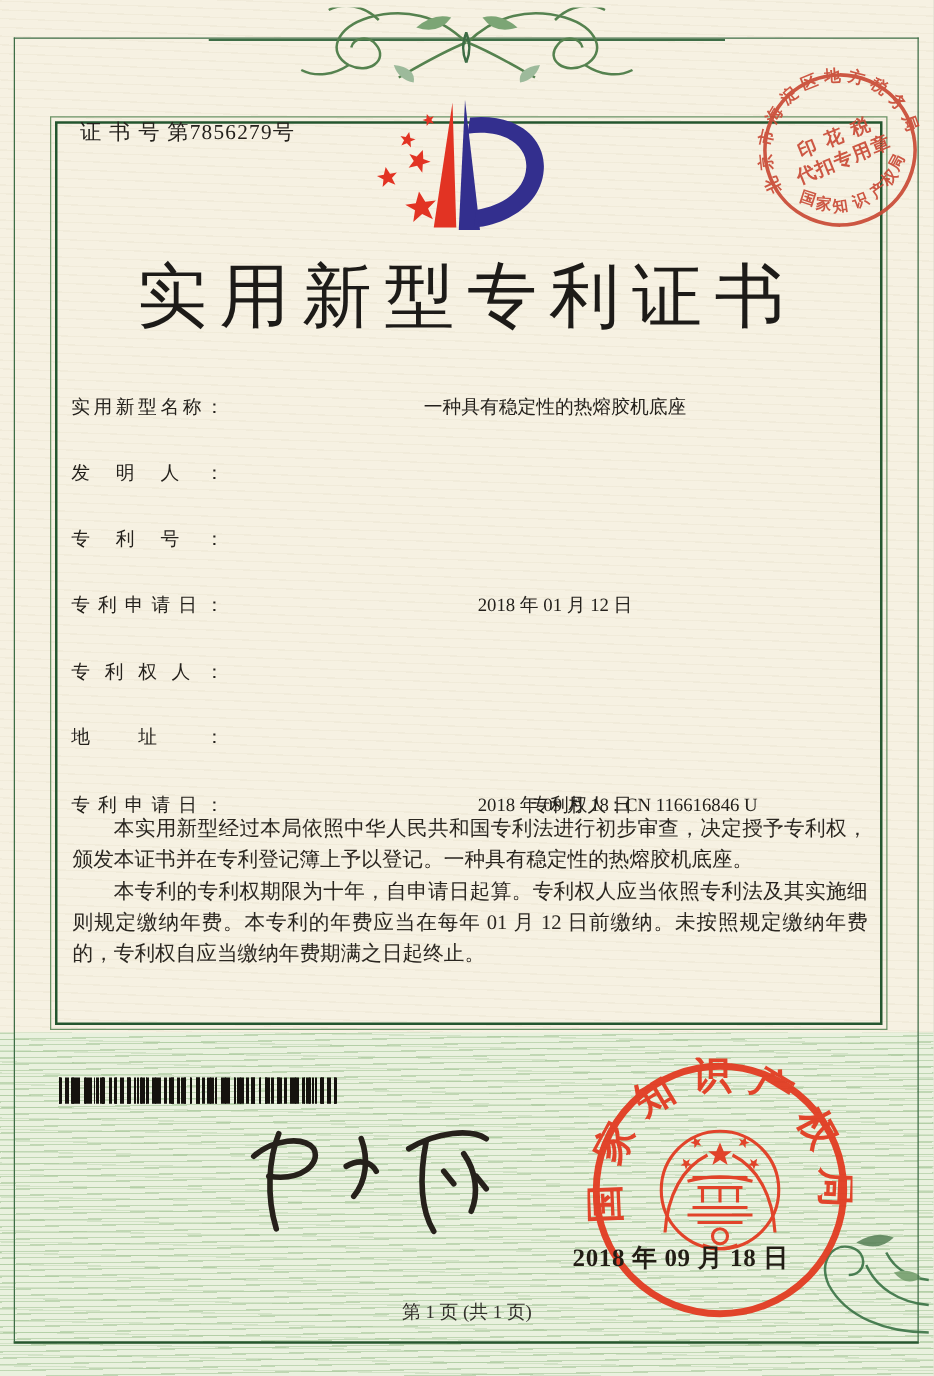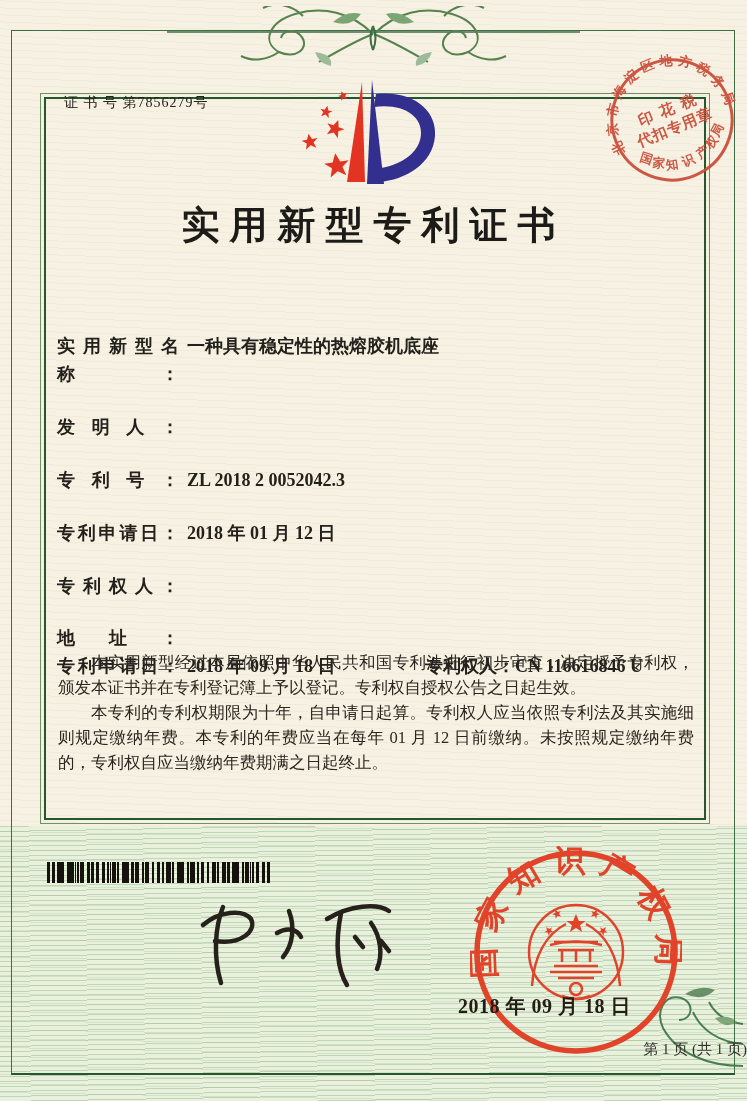--- a/index.html
+++ b/index.html
@@ -27,53 +27,53 @@
   }
   
   .band{
     position:absolute; left:0; top:826px; width:747px; height:275px; z-index:1;
     background-color:#e9f1de;
     background-image:
       repeating-linear-gradient(179deg, rgba(150,188,136,.50) 0 1px, transparent 1px 5px),
       repeating-linear-gradient(181deg, rgba(150,188,136,.28) 0 1px, transparent 1px 9px);
   }
   
-  .cert-no{position:absolute; left:64px; top:94px; font-size:14px; letter-spacing:1px; z-index:4;}
+  .cert-no{position:absolute; left:64px; top:94px; font-size:17px; letter-spacing:1px; z-index:4;}
   .logo{position:absolute; left:283px; top:74px; z-index:4;}
   .title{
     position:absolute; left:0; top:200px; width:100%; text-align:center;
-    font-size:38px; font-weight:bold; letter-spacing:10px; color:#1d1b18; z-index:4;
-  }
-  
-  .fields{position:absolute; left:57px; top:332px; width:644px; font-size:18px; z-index:4;font-weight:bold;}
+    font-size:56px; font-weight:normal; letter-spacing:10px; color:#1d1b18; z-index:4;
+  }
+  
+  .fields{position:absolute; left:57px; top:312px; width:644px; font-size:15px; z-index:4;}
   .frow{display:flex; line-height:28px; margin-bottom:25px; position:relative;}
   .frow .lab{display:inline-block; width:122px; text-align:justify; text-align-last:justify; flex:0 0 122px;}
-  .frow .val{margin-left:8px; flex:1 1 auto; max-width:525px;}
-  .frow.addr{line-height:26px; margin-bottom:1px;}
+  .frow .val{margin-left:8px; flex:1 1 auto; max-width:525px;text-align:center;}
+  .frow.addr{line-height:26px; margin-bottom:28px;}
   .grant-no{position:absolute; left:368px; top:0; white-space:nowrap;}
   
   .paras{position:absolute; left:58px; top:650px; width:636px; font-size:16.5px; line-height:25px; z-index:4; color:#2a2620;}
   .paras p{margin:0; text-indent:2em; text-align:justify;}
   
   .barcode{
     position:absolute; left:47px; top:862px; width:224px; height:21px; z-index:4;
     background:
       repeating-linear-gradient(90deg,#15120e 0 2px,transparent 2px 5px),
       repeating-linear-gradient(90deg,#15120e 0 1px,transparent 1px 7px),
       repeating-linear-gradient(90deg,#15120e 0 3px,transparent 3px 11px);
   }
   .signer{position:absolute; left:62px; top:916px; font-size:19px; line-height:34px; z-index:4; color:#26231e;}
   .signature{position:absolute; left:185px; top:885px; z-index:4;}
   .seal{position:absolute; left:470px; top:846px; z-index:5; opacity:.94;}
   .seal-date{
     position:absolute; left:458px; top:993px; z-index:6;
     font-size:20px; font-weight:bold; letter-spacing:.5px; color:#221d15; white-space:nowrap;
   }
   .footer{
-    position:absolute; left:0; top:1040px; width:100%; text-align:right;
+    position:absolute; left:0; top:1040px; width:100%; text-align:center;
     font-size:15px; color:#33312c; z-index:4;
   }
   .corner-orn{position:absolute; left:625px; top:978px; z-index:2;}
   
   .garland{position:absolute; left:167px; top:6px; z-index:4;}
   .stamp{position:absolute; left:600px; top:48px; z-index:6; opacity:.92;}
 </style>
 </head>
 <body>
 
@@ -153,21 +153,20 @@
   <div class="fields">
     <div class="frow">
       <span class="lab">实用新型名称：</span>
       <span class="val">一种具有稳定性的热熔胶机底座</span>
     </div>
     <div class="frow">
       <span class="lab">发明人：</span>
     </div>
     <div class="frow">
       <span class="lab">专利号：</span>
-      <span class="val">ZL 2018 2 0052042.3</span>
     </div>
     <div class="frow">
       <span class="lab">专利申请日：</span>
       <span class="val">2018 年 01 月 12 日</span>
     </div>
     <div class="frow">
       <span class="lab">专利权人：</span>
     </div>
     <div class="frow addr">
       <span class="lab">地址：</span>
@@ -175,21 +174,21 @@
     <div class="frow">
       <span class="lab">专利申请日：</span>
       <span class="val">2018 年 09 月 18 日</span>
       <span class="grant-no">
         <span>专利权人：</span><span>CN 116616846 U</span>
       </span>
     </div>
   </div>
 
   <div class="paras">
-    <p>本实用新型经过本局依照中华人民共和国专利法进行初步审查，决定授予专利权，颁发本证书并在专利登记簿上予以登记。专利权自授权公告之日起生效。</p>
+    <p>本实用新型经过本局依照中华人民共和国专利法进行初步审查，决定授予专利权，颁发本证书并在专利登记簿上予以登记。一种具有稳定性的热熔胶机底座。</p>
     <p>本专利的专利权期限为十年，自申请日起算。专利权人应当依照专利法及其实施细则规定缴纳年费。本专利的年费应当在每年 01 月 12 日前缴纳。未按照规定缴纳年费的，专利权自应当缴纳年费期满之日起终止。</p>
   </div>
 
   <div class="barcode"></div>
 
 
   <svg class="signature" width="215" height="112" viewBox="0 0 215 112">
     <g stroke="#26211b" stroke-width="4.5" fill="none" stroke-linecap="round">
       <path d="M38,22 C30,42 28,72 36,98"></path>
       <path d="M18,40 C34,26 58,24 66,34 C72,46 56,60 30,56"></path>

